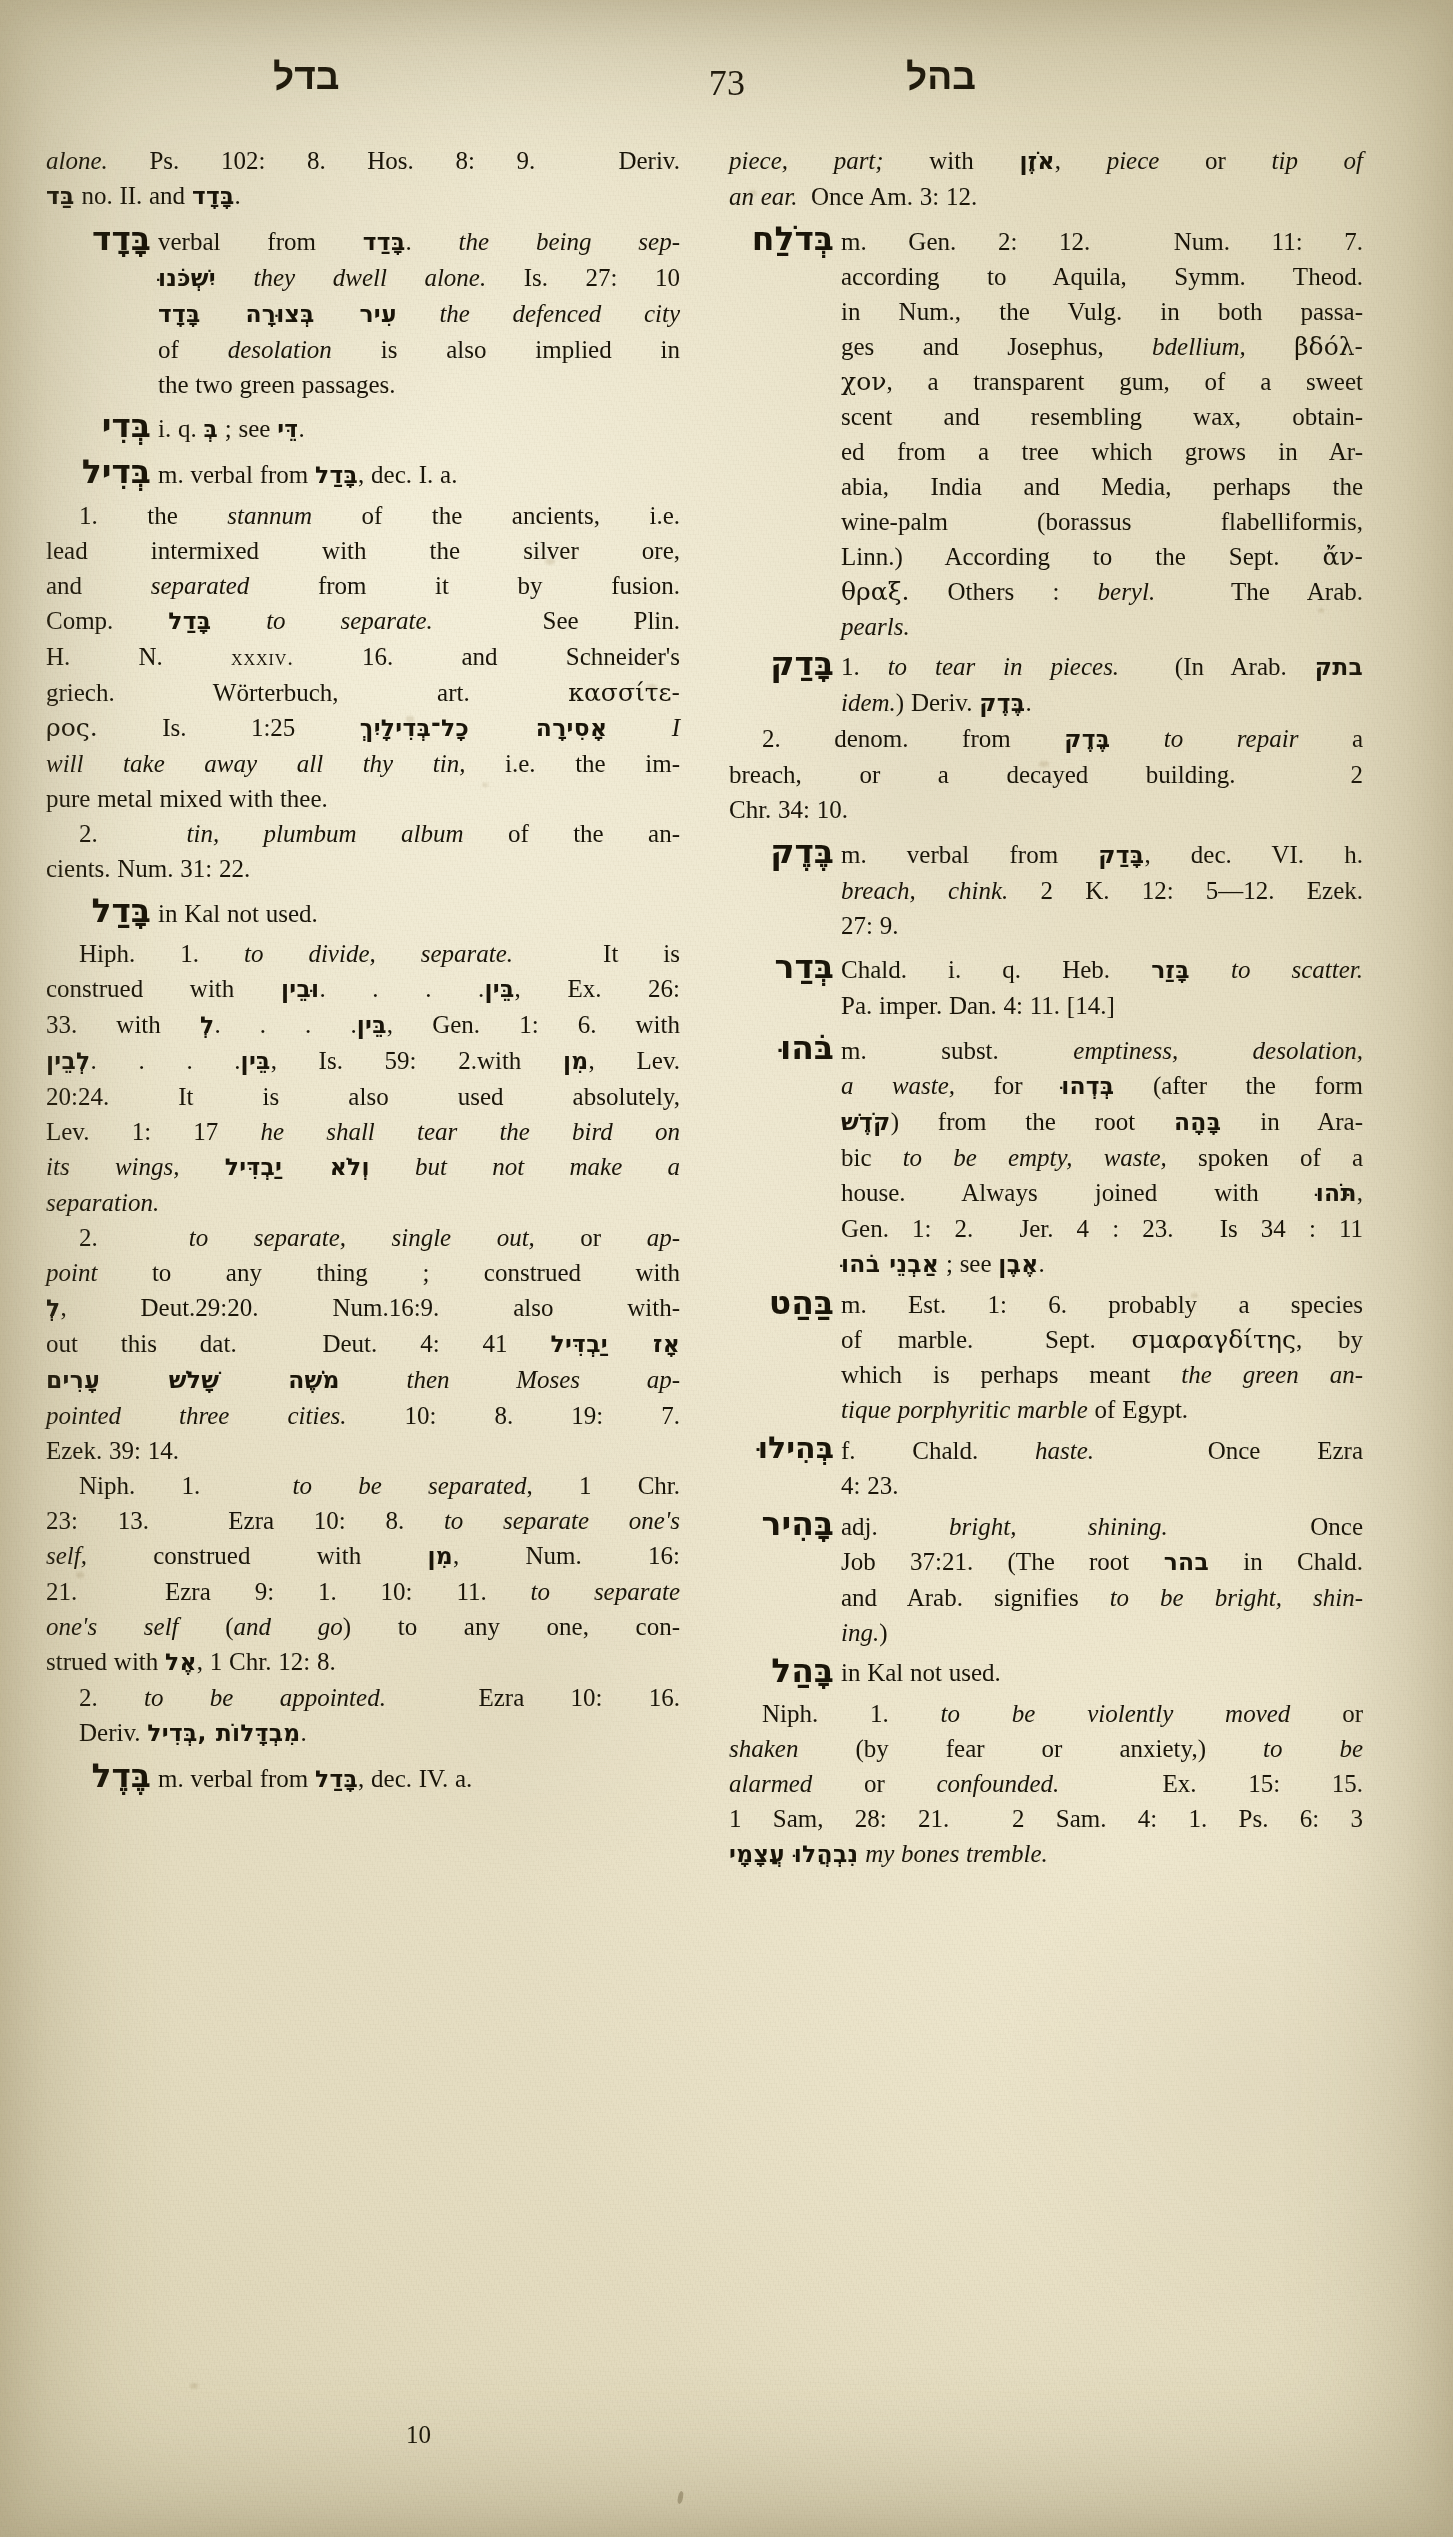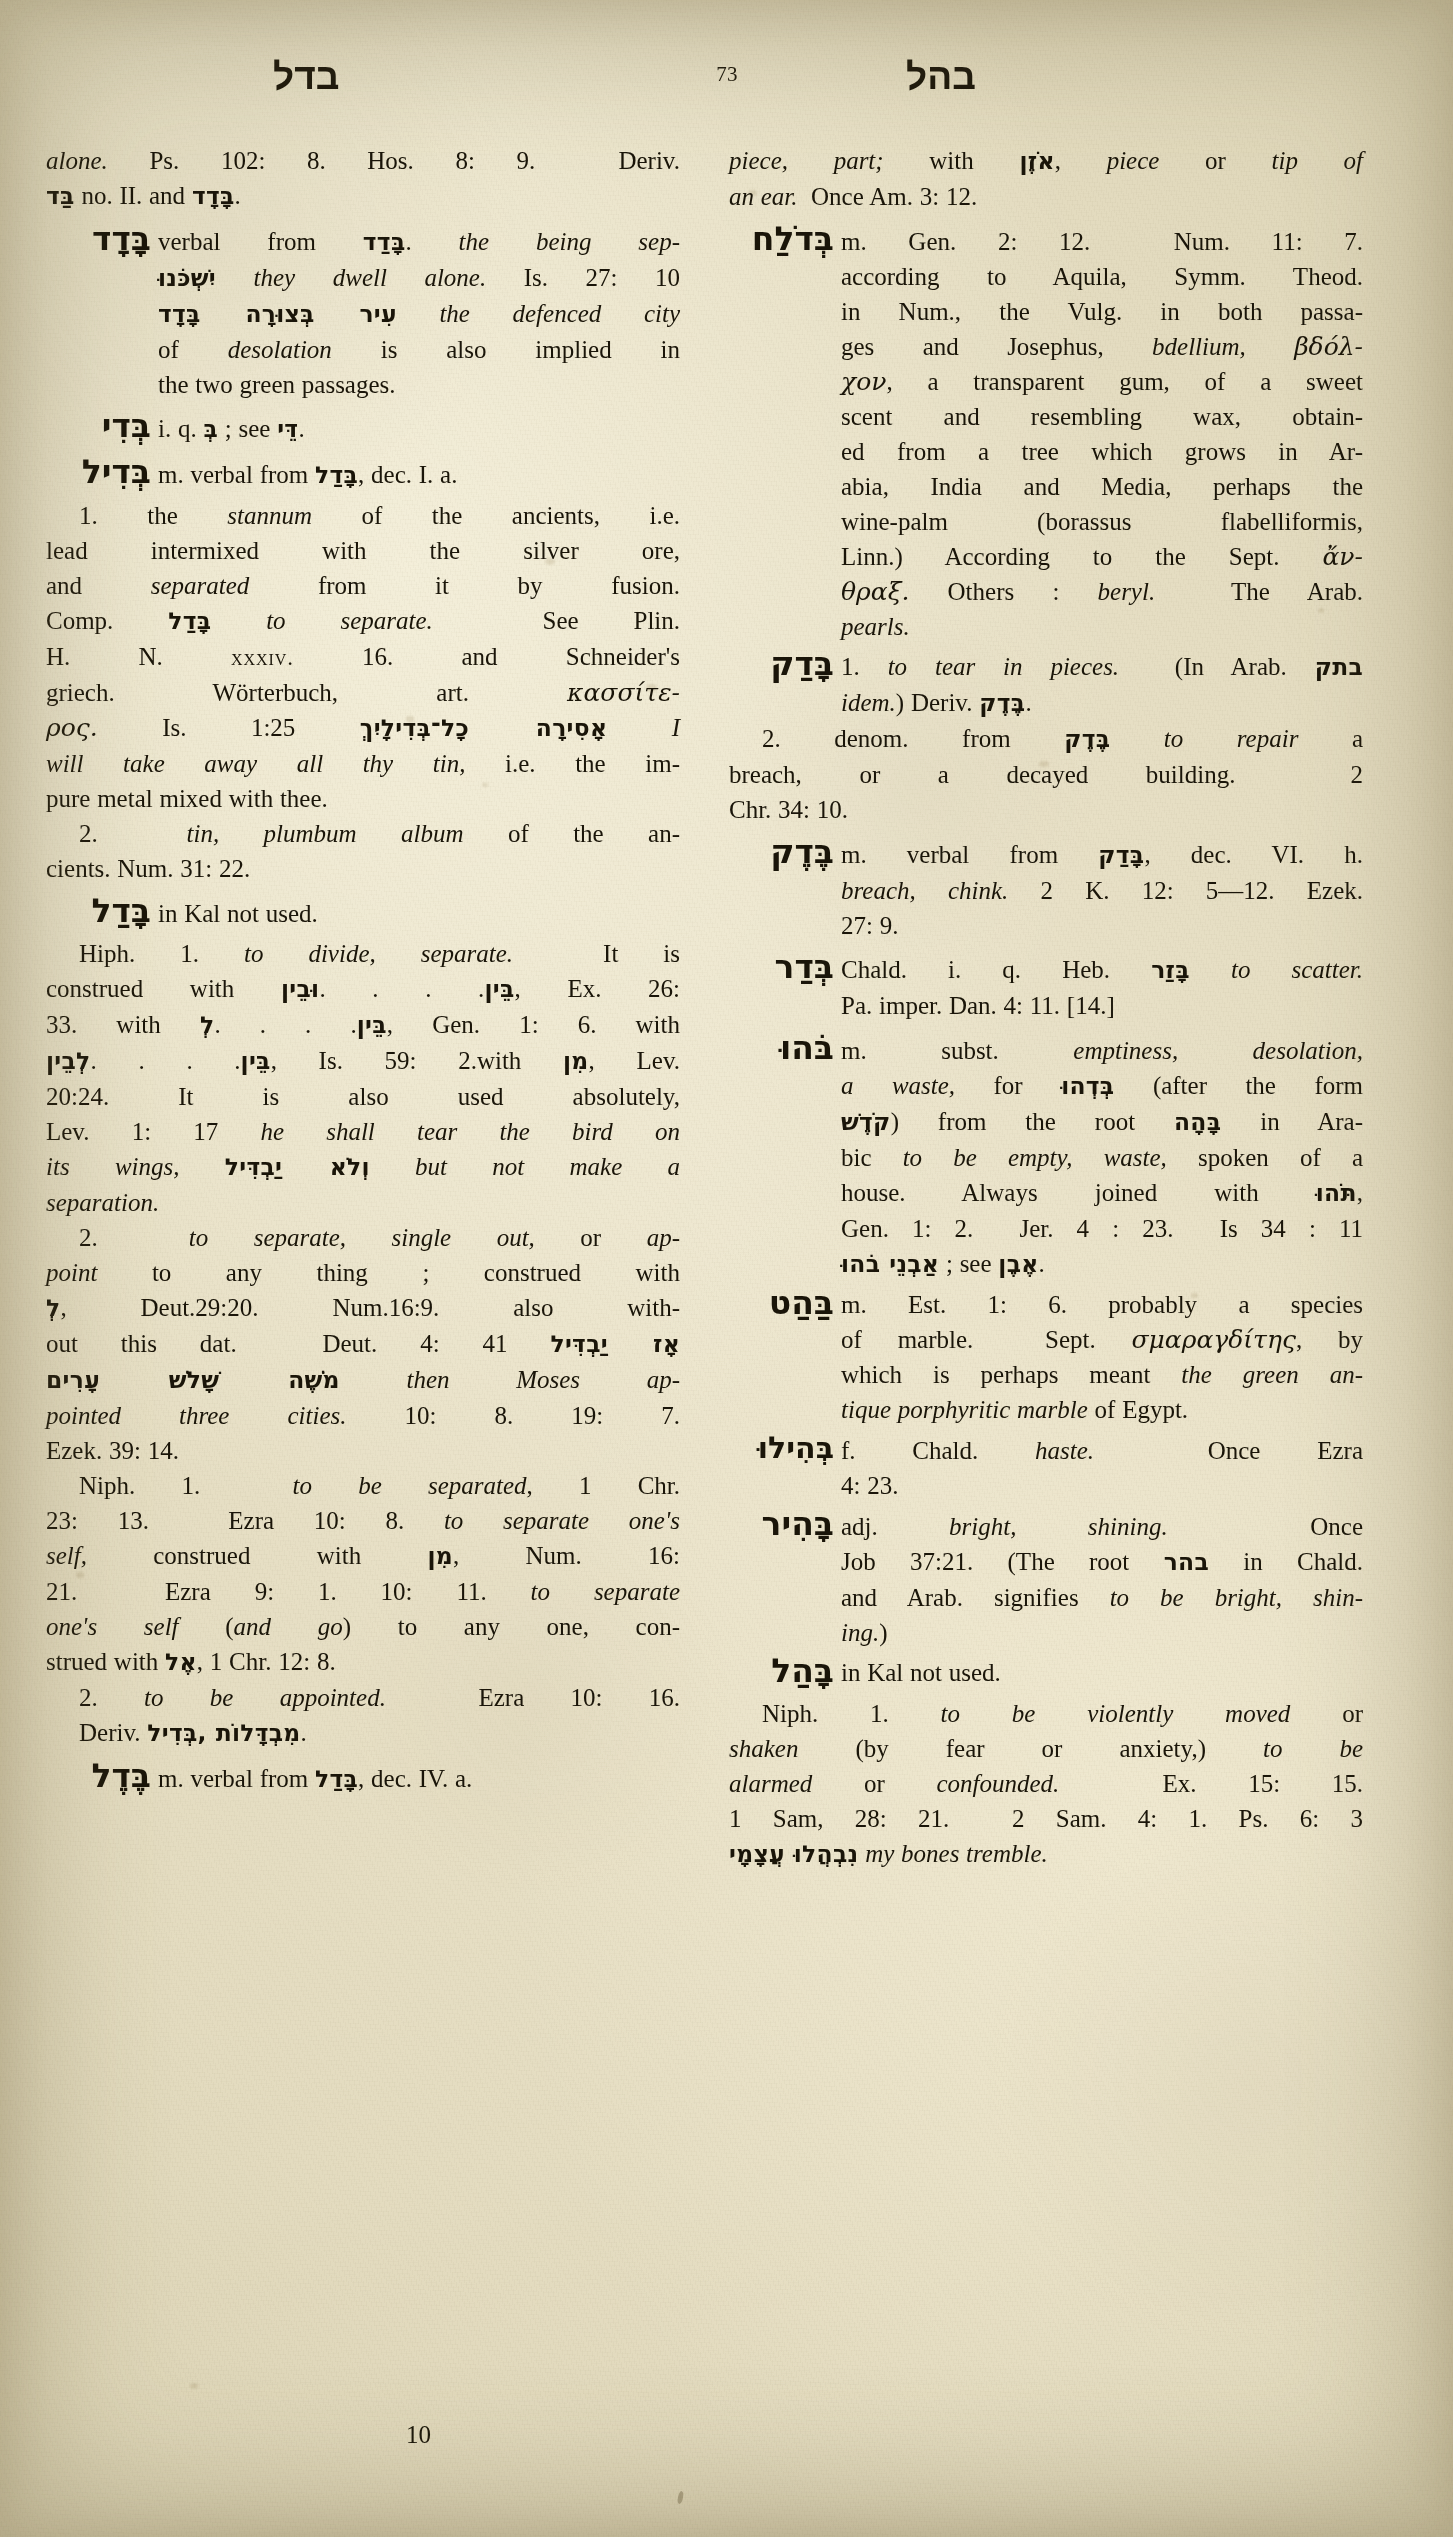--- a/index.html
+++ b/index.html
@@ -41,21 +41,21 @@
   
   #page{position:absolute;inset:0;}
 
   
   .runhead{
     position:absolute;top:58px;left:0;right:0;height:58px;
   }
   .rh-left{position:absolute;left:273px;top:0;}
   .rh-right{position:absolute;left:906px;top:0;}
   .rh-num{position:absolute;left:0;right:0;top:3.8px;text-align:center;
-          font-size:21px;letter-spacing:0.3px;}
+          font-size:36px;letter-spacing:0.3px;}
   .heb{
     font-family:Liberation Sans, sans-serif;
     direction:rtl;unicode-bidi:isolate;font-weight:700;
   }
   .rh-left .heb,.rh-right .heb{font-size:37px;line-height:1;}
 
   
   #cols{position:absolute;top:143px;left:0;width:1454px;}
   .col{position:absolute;top:0;width:634px;}
   #colL{left:46px;}
@@ -86,21 +86,21 @@
   .entry p{text-indent:0;}
   .gap{height:9.5px;}
   .gap.s{height:5.7px;}
 
   i,em{font-style:italic;}
   .hb{
     font-family:"DejaVu Sans","Liberation Sans",sans-serif;
     direction:rtl;unicode-bidi:isolate;font-size:23.4px;font-weight:700;
     letter-spacing:0.3px;
   }
-  .gk{font-family:"DejaVu Serif","Liberation Serif",serif;font-style:italic;}
+  .gk{font-family:"DejaVu Serif","Liberation Serif",serif;}
   .sc{font-variant:small-caps;font-size:.92em;letter-spacing:.04em;}
 
   
   #signature{
     position:absolute;left:406px;top:2421px;font-size:25px;
   }
   
   #speck{position:absolute;left:678px;top:2491px;width:5px;height:12.7px;
          background:rgba(80,65,35,.35);border-radius:50%;transform:rotate(12deg);}
 </style>

